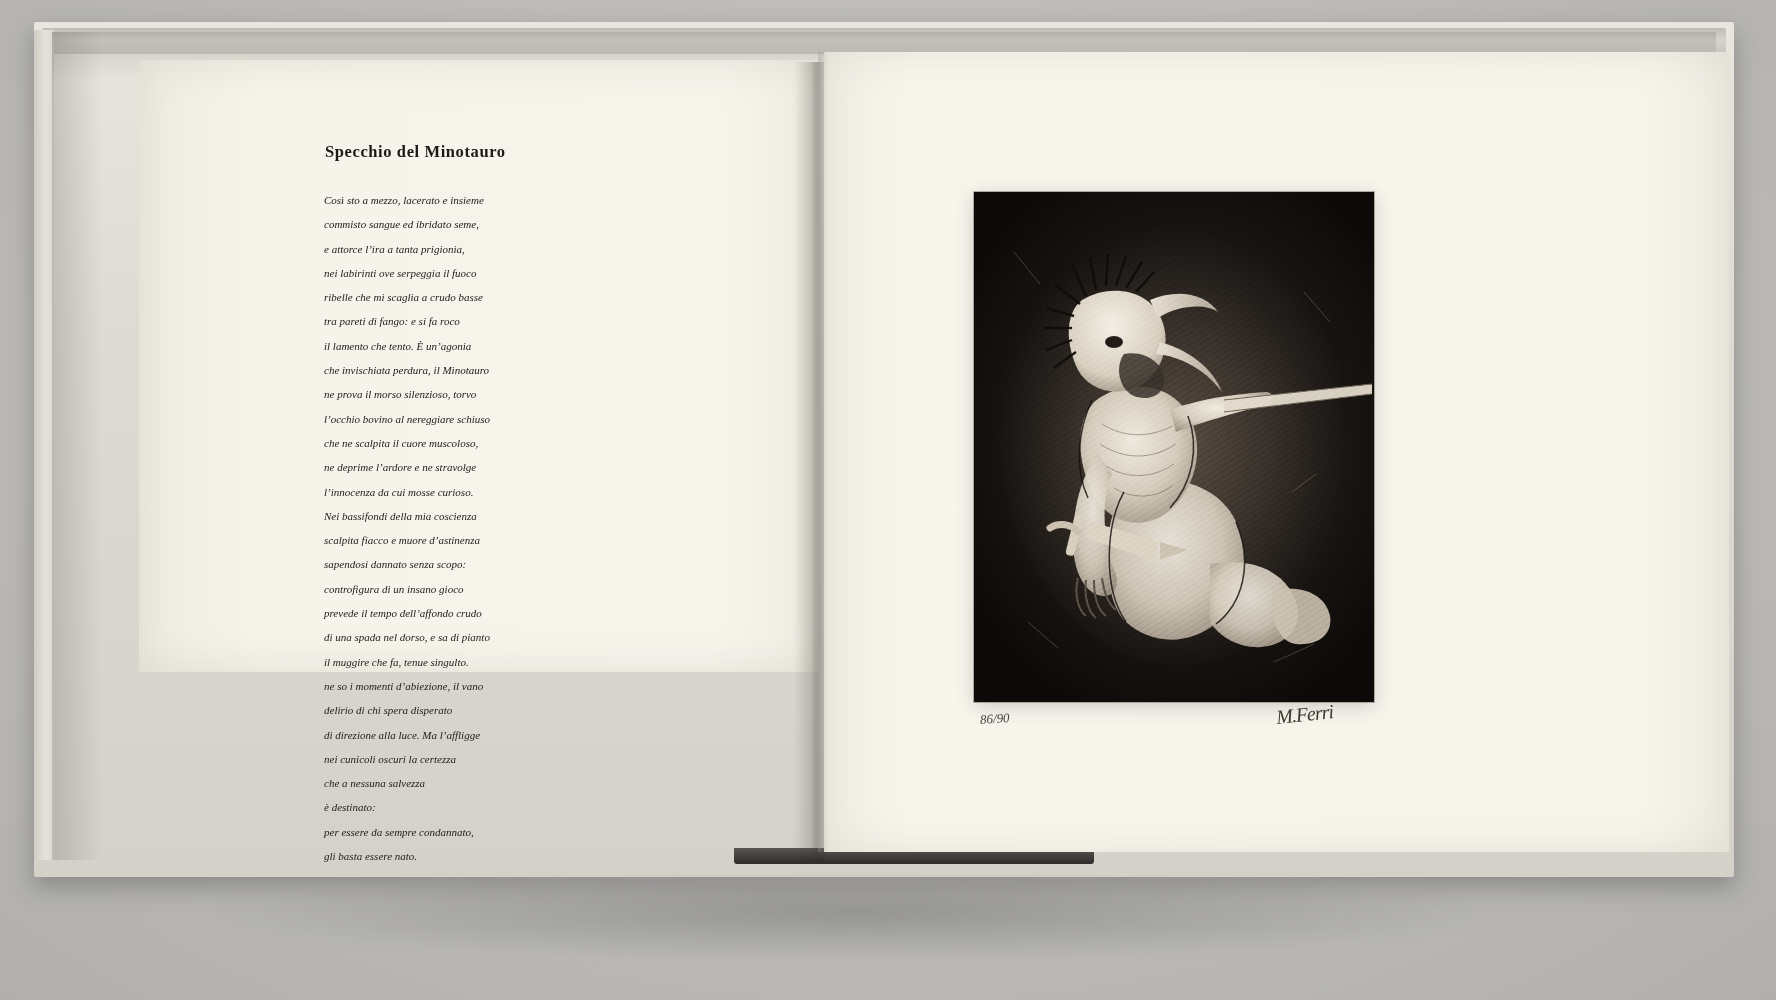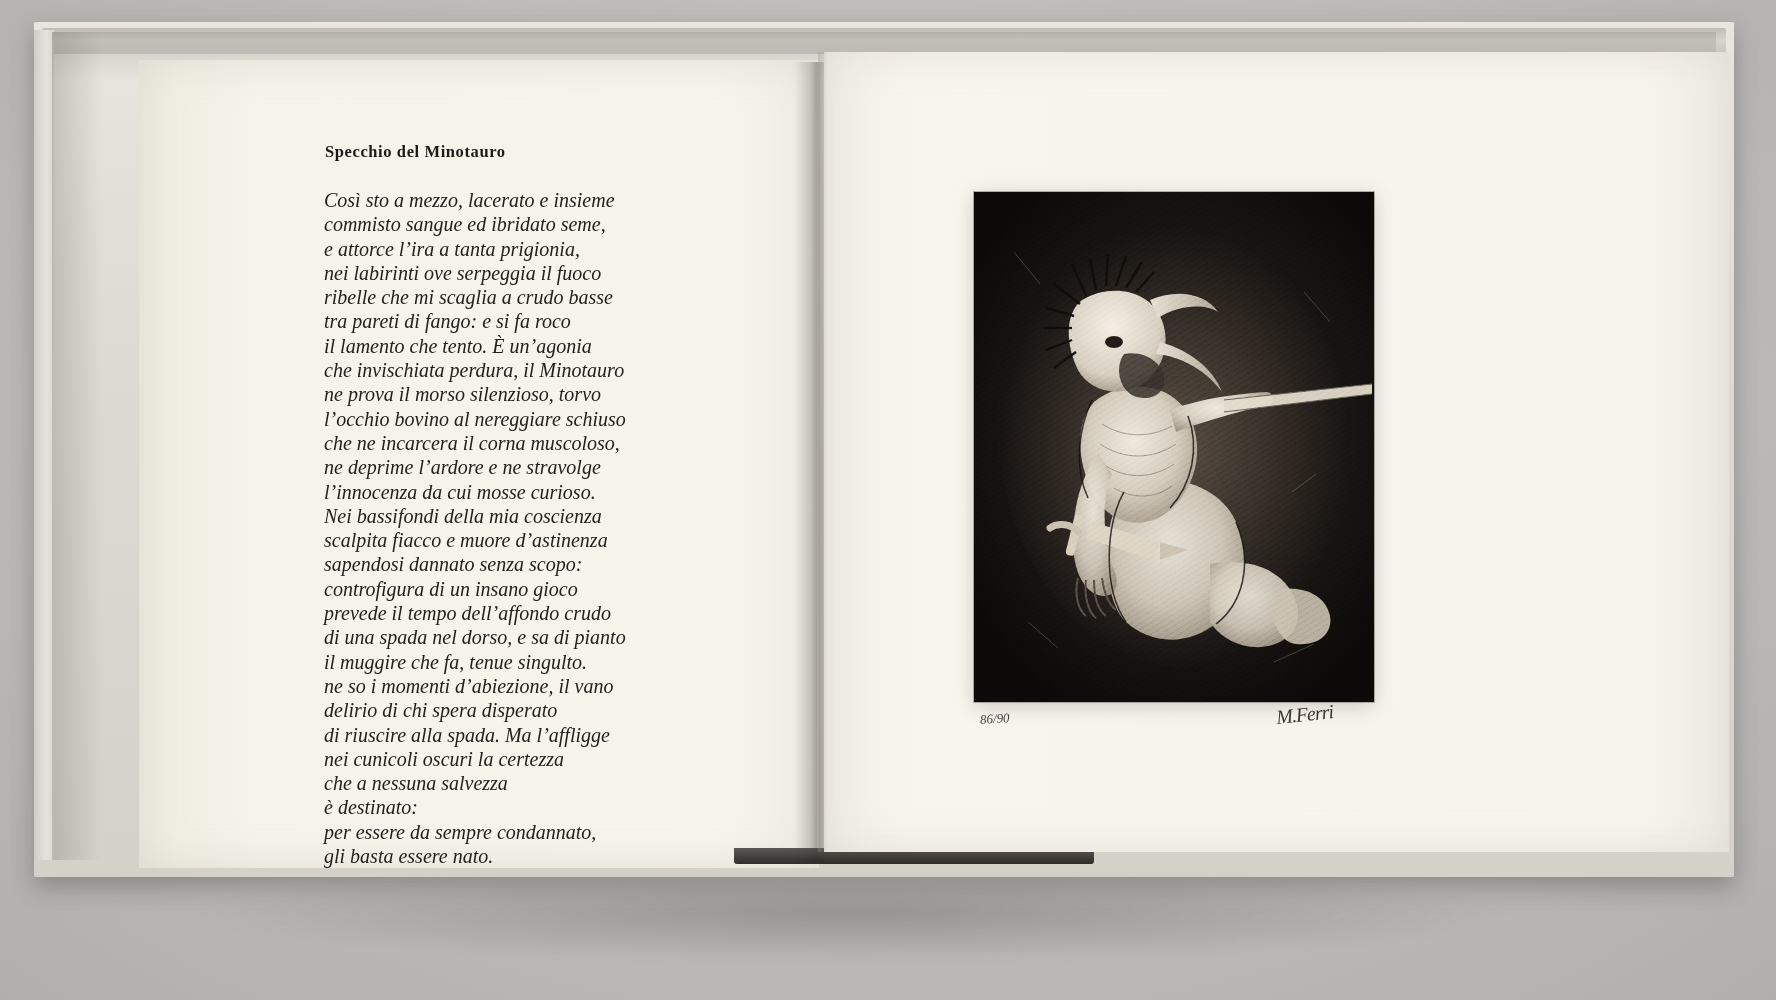--- a/index.html
+++ b/index.html
@@ -74,21 +74,21 @@
 
   
   .page {
     position: absolute;
     background: #f4f1e8;
   }
   .page-left {
     left: 105px;
     top: 38px;
     width: 680px;
-    height: 808px;
+    height: 612px;
     background: linear-gradient(90deg, #eeebe1 0%, #f6f3ea 18%, #f7f4ec 85%, #efece3 100%);
     box-shadow: inset 0 0 40px rgba(190,185,172,0.35);
   }
   .page-right {
     left: 790px;
     top: 30px;
     width: 905px;
     height: 800px;
     background: linear-gradient(90deg, #f0ede4 0%, #f8f5ed 10%, #f7f4ec 90%, #eeebe2 100%);
     box-shadow: inset 0 0 40px rgba(190,185,172,0.30);
@@ -127,21 +127,21 @@
     font-family: "Liberation Serif", serif;
     font-weight: bold;
     font-size: 16.5px;
     color: #1c1a18;
     letter-spacing: .6px;
     margin: 0 0 26px 1px;
   }
   .poem-lines {
     font-family: "Liberation Serif", serif;
     font-style: italic;
-    font-size: 20px;
+    font-size: 11px;
     line-height: 24.3px;
     color: #23211e;
   }
   .poem-lines div { white-space: pre; }
 
   
   .plate-frame {
     position: absolute;
     left: 150px;
     top: 140px;
@@ -218,33 +218,33 @@
           <div>Così sto a mezzo, lacerato e insieme</div>
           <div>commisto sangue ed ibridato seme,</div>
           <div>e attorce l’ira a tanta prigionia,</div>
           <div>nei labirinti ove serpeggia il fuoco</div>
           <div>ribelle che mi scaglia a crudo basse</div>
           <div>tra pareti di fango: e si fa roco</div>
           <div>il lamento che tento. È un’agonia</div>
           <div>che invischiata perdura, il Minotauro</div>
           <div>ne prova il morso silenzioso, torvo</div>
           <div>l’occhio bovino al nereggiare schiuso</div>
-          <div>che ne incarcera il corna muscoloso,</div>
+          <div>che ne scalpita il cuore muscoloso,</div>
           <div>ne deprime l’ardore e ne stravolge</div>
           <div>l’innocenza da cui mosse curioso.</div>
           <div>Nei bassifondi della mia coscienza</div>
           <div>scalpita fiacco e muore d’astinenza</div>
           <div>sapendosi dannato senza scopo:</div>
           <div>controfigura di un insano gioco</div>
           <div>prevede il tempo dell’affondo crudo</div>
           <div>di una spada nel dorso, e sa di pianto</div>
           <div>il muggire che fa, tenue singulto.</div>
           <div>ne so i momenti d’abiezione, il vano</div>
           <div>delirio di chi spera disperato</div>
-          <div>di riuscire alla spada. Ma l’affligge</div>
+          <div>di direzione alla luce. Ma l’affligge</div>
           <div>nei cunicoli oscuri la certezza</div>
           <div>che a nessuna salvezza</div>
           <div>è destinato:</div>
           <div>per essere da sempre condannato,</div>
           <div>gli basta essere nato.</div>
         </div>
       </div>
     </div>
 
     <div class="gutter"></div>

